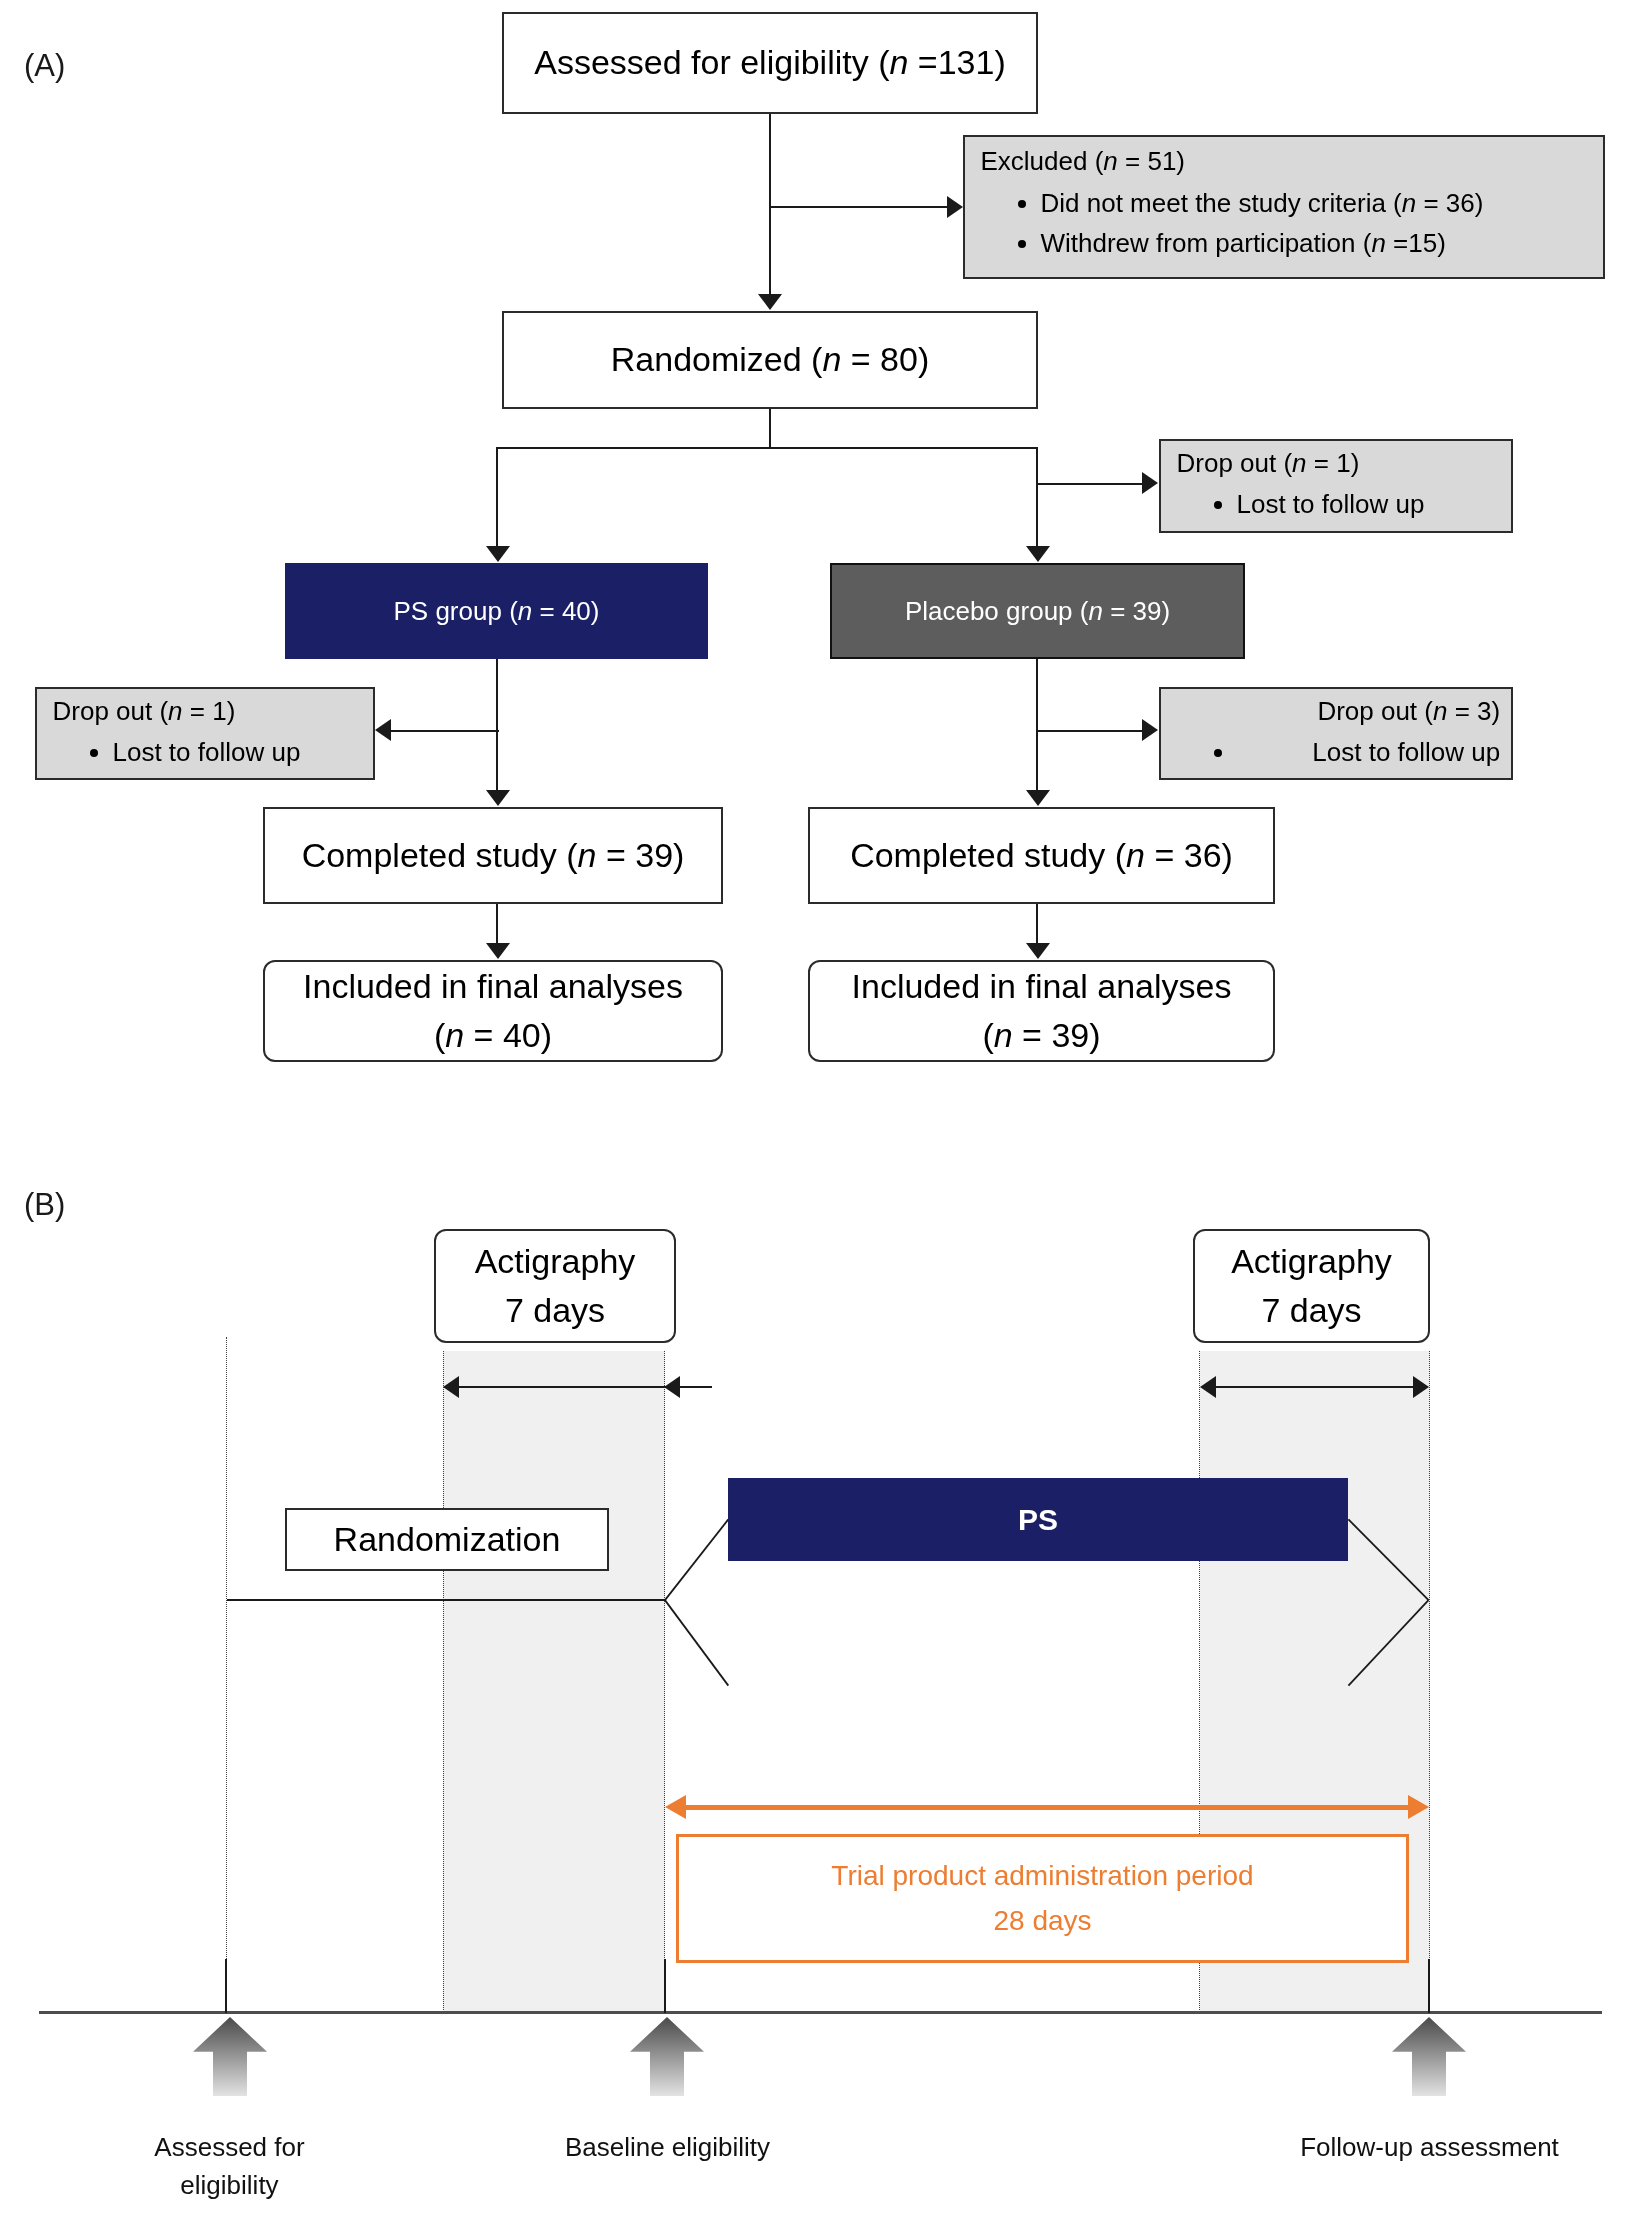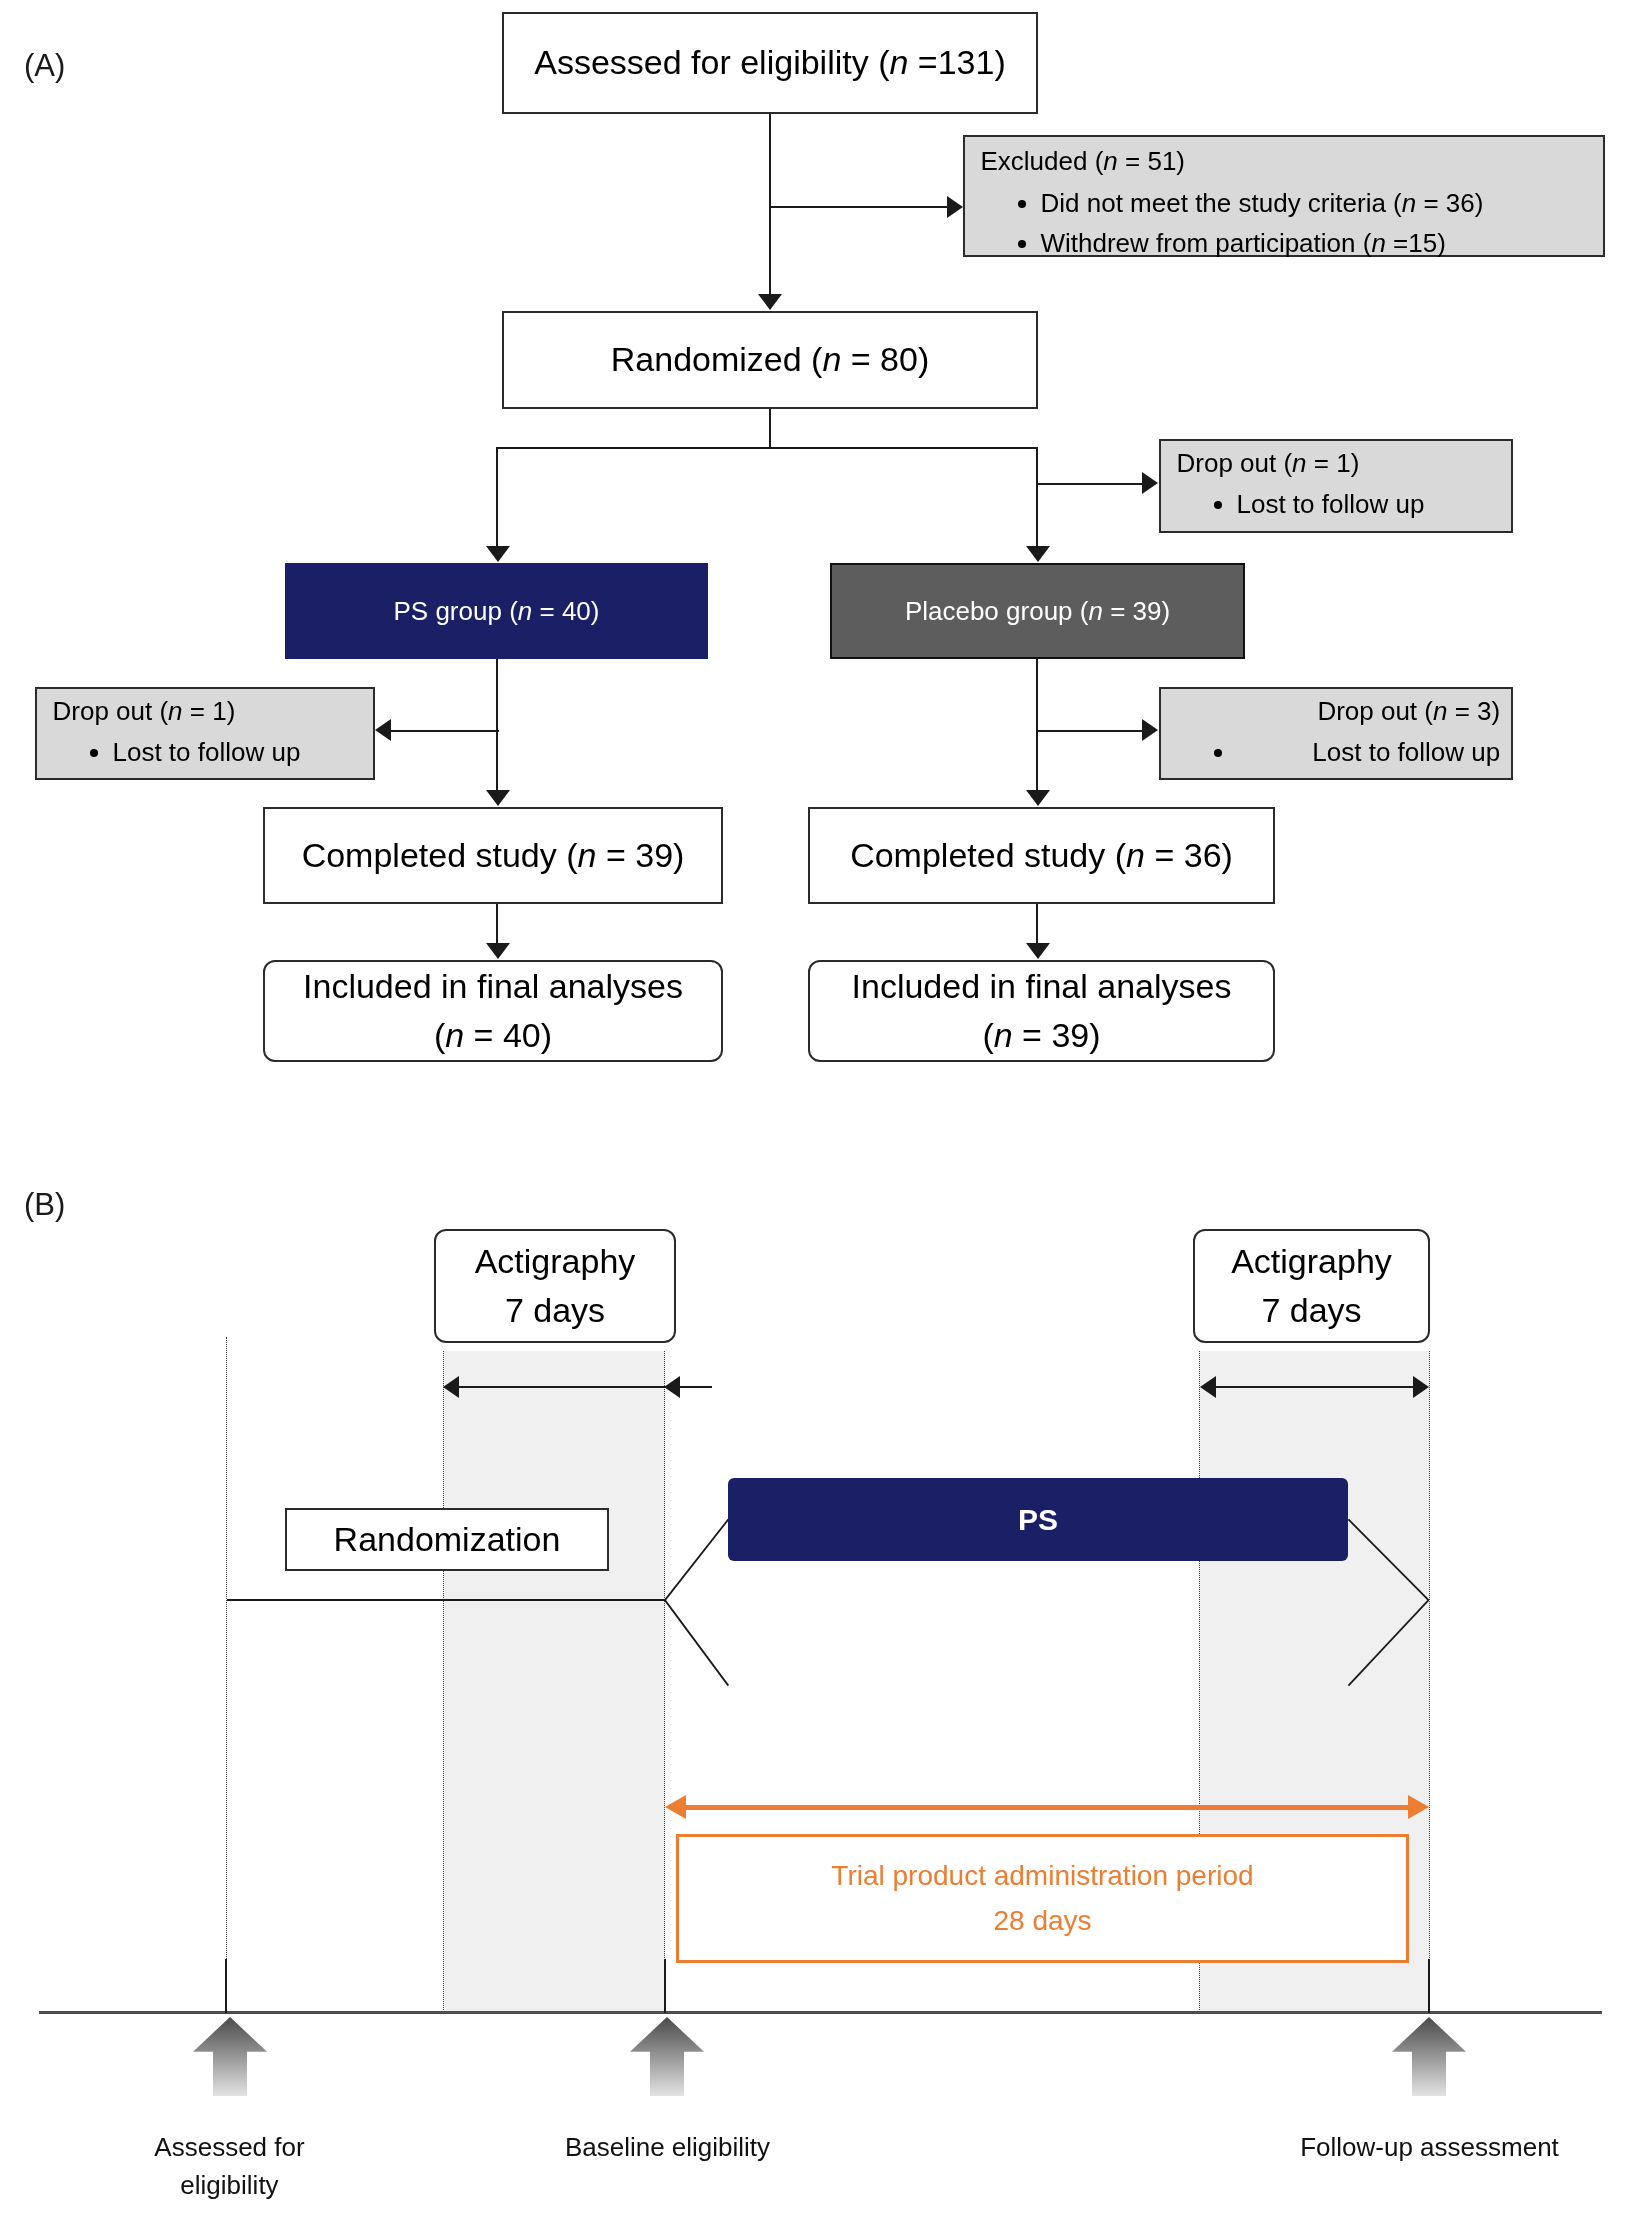--- a/index.html
+++ b/index.html
@@ -29,21 +29,21 @@
     display:flex; align-items:center; justify-content:center; text-align:center;
     font-size:26px; box-sizing:border-box;
   }
   .darkgraybox{
     position:absolute; background:var(--placebo-group-gray); color:#fff; border:2.4px solid #111;
     display:flex; align-items:center; justify-content:center; text-align:center;
     font-size:26px; box-sizing:border-box;
   }
   .bar{
     position:absolute; color:#fff; font-weight:bold; font-size:30px;
-    display:flex; align-items:center; justify-content:center; box-sizing:border-box;border-radius:6px;
+    display:flex; align-items:center; justify-content:center; box-sizing:border-box;
   }
   
   .line{position:absolute; background:#1a1a1a;}
   .tri-down{position:absolute; width:0; height:0;
     border-left:12px solid transparent; border-right:12px solid transparent;
     border-top:16.7px solid #1a1a1a;}
   .tri-right{position:absolute; width:0; height:0;
     border-top:11.4px solid transparent; border-bottom:11.4px solid transparent;
     border-left:16.7px solid #1a1a1a;}
   .tri-left{position:absolute; width:0; height:0;
@@ -84,21 +84,21 @@
   <div class="box" style="left:502px;top:12px;width:536px;height:102px;">
     <span>Assessed for eligibility (<i>n</i> =131)</span>
   </div>
 
   <div class="line" style="left:769px;top:114px;width:2.4px;height:182px;"></div>
   <div class="tri-down" style="left:758px;top:294px;"></div>
 
   <div class="line" style="left:769px;top:206px;width:179px;height:2.4px;"></div>
   <div class="tri-right" style="left:947px;top:196px;"></div>
 
-  <div class="graybox" style="left:963px;top:135px;width:642px;height:122px;">
+  <div class="graybox" style="left:963px;top:135px;width:642px;height:144px;">
     <div class="gtitle">Excluded (<i>n</i> = 51)</div>
     <ul>
       <li>Did not meet the study criteria (<i>n</i> = 36)</li>
       <li>Withdrew from participation (<i>n</i> =15)</li>
     </ul>
   </div>
 
   <div class="box" style="left:502px;top:311px;width:536px;height:98px;">
     <span>Randomized (<i>n</i> = 80)</span>
   </div>

